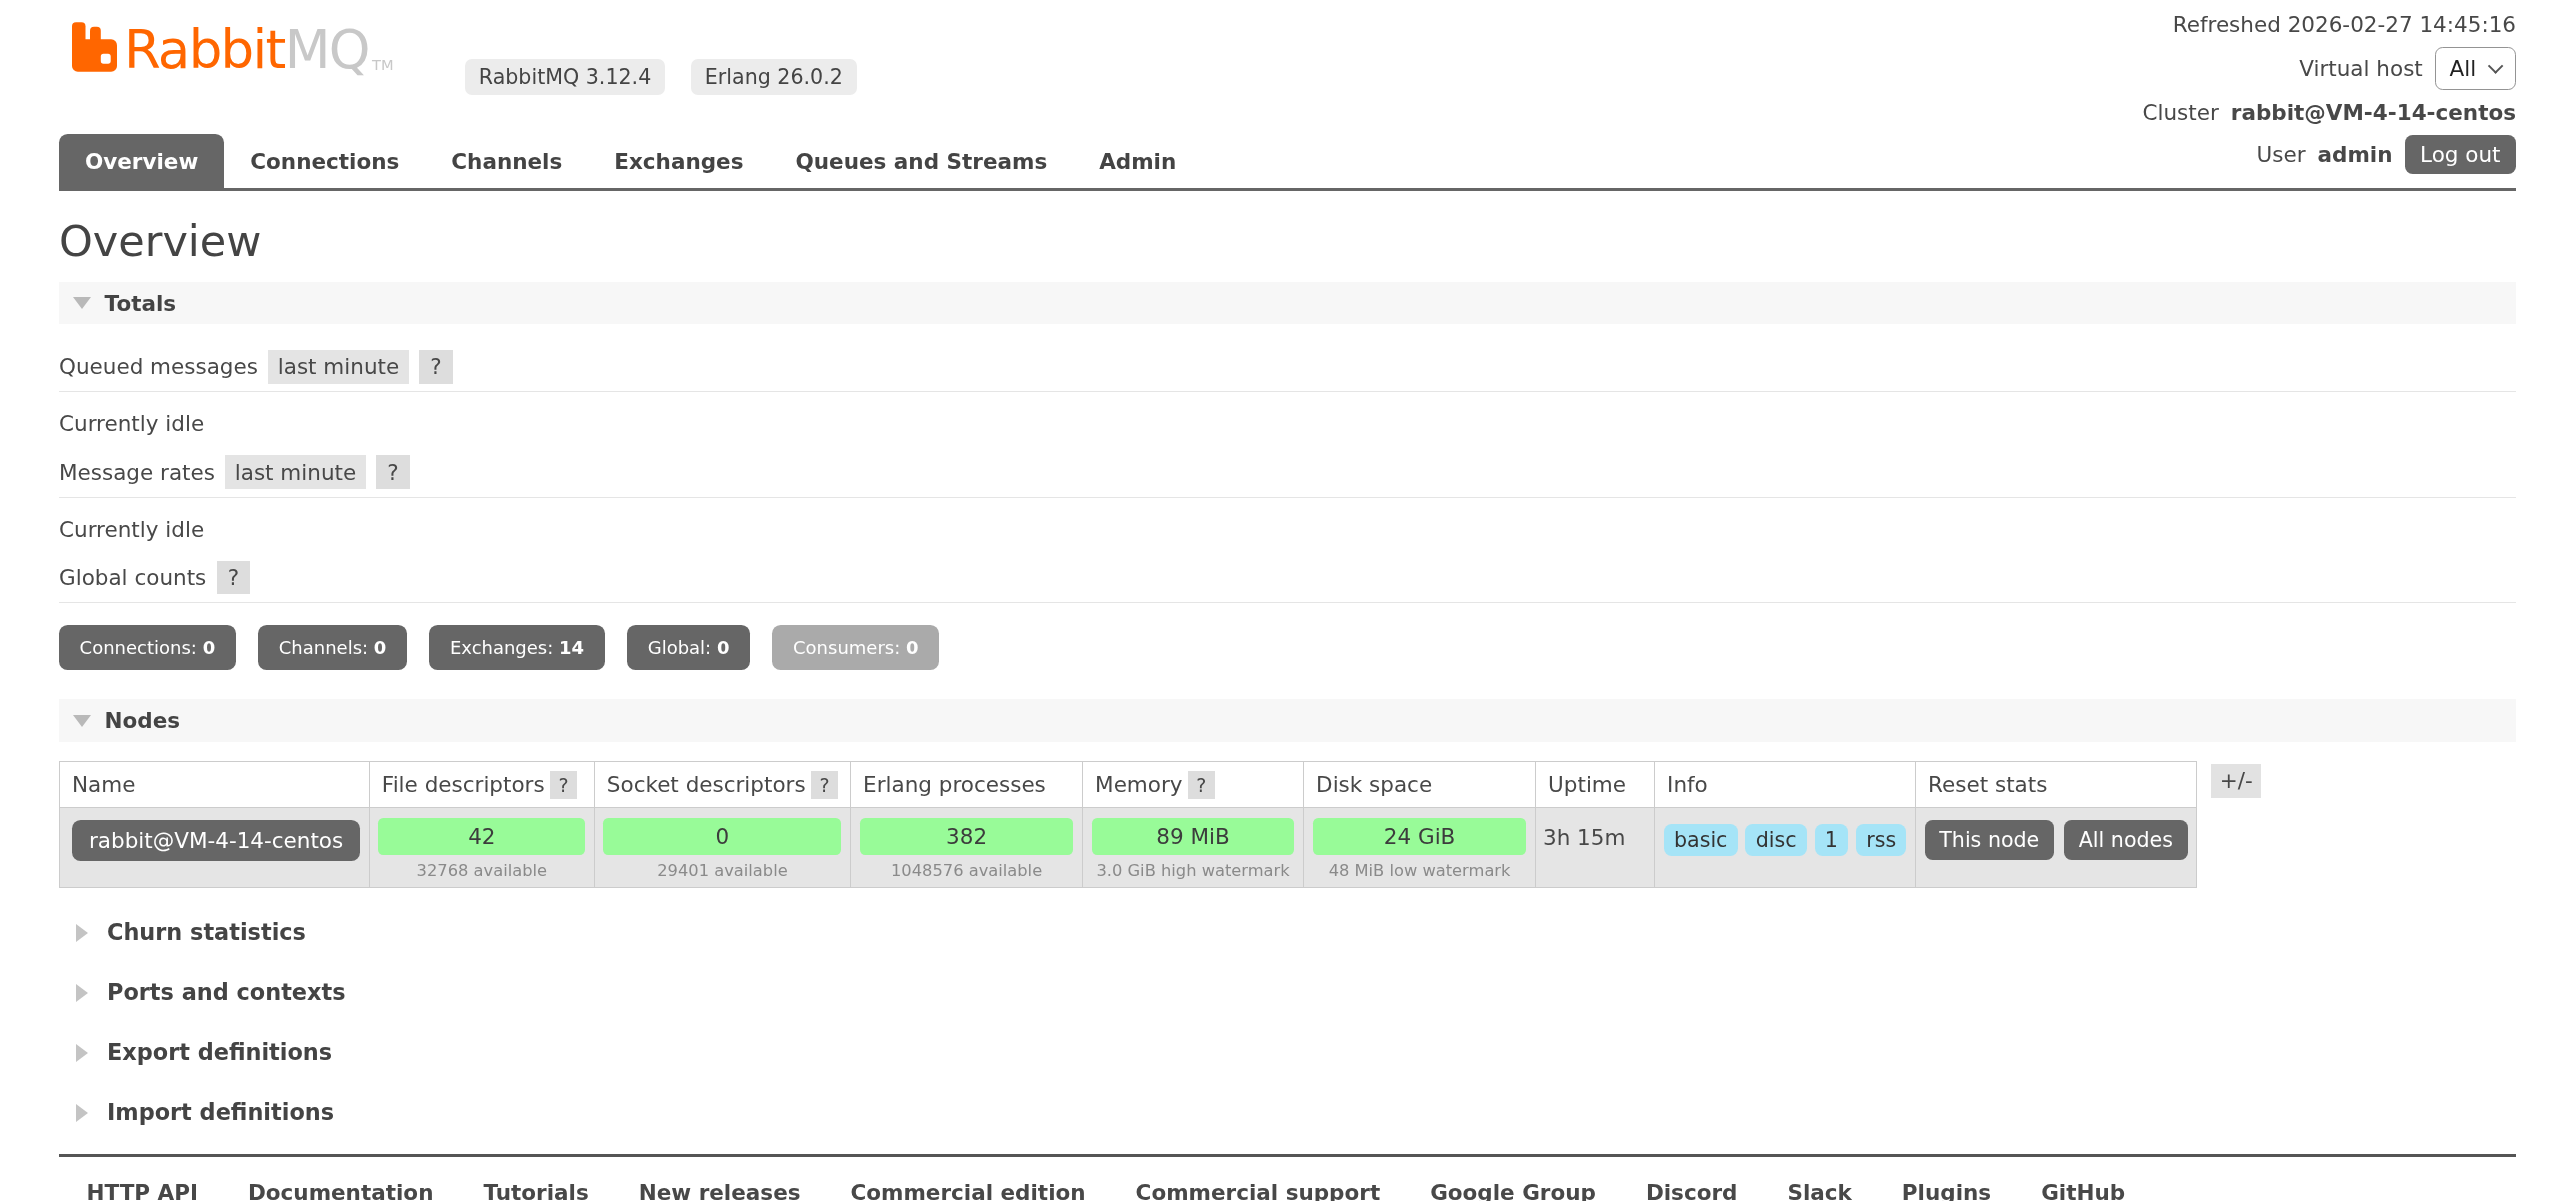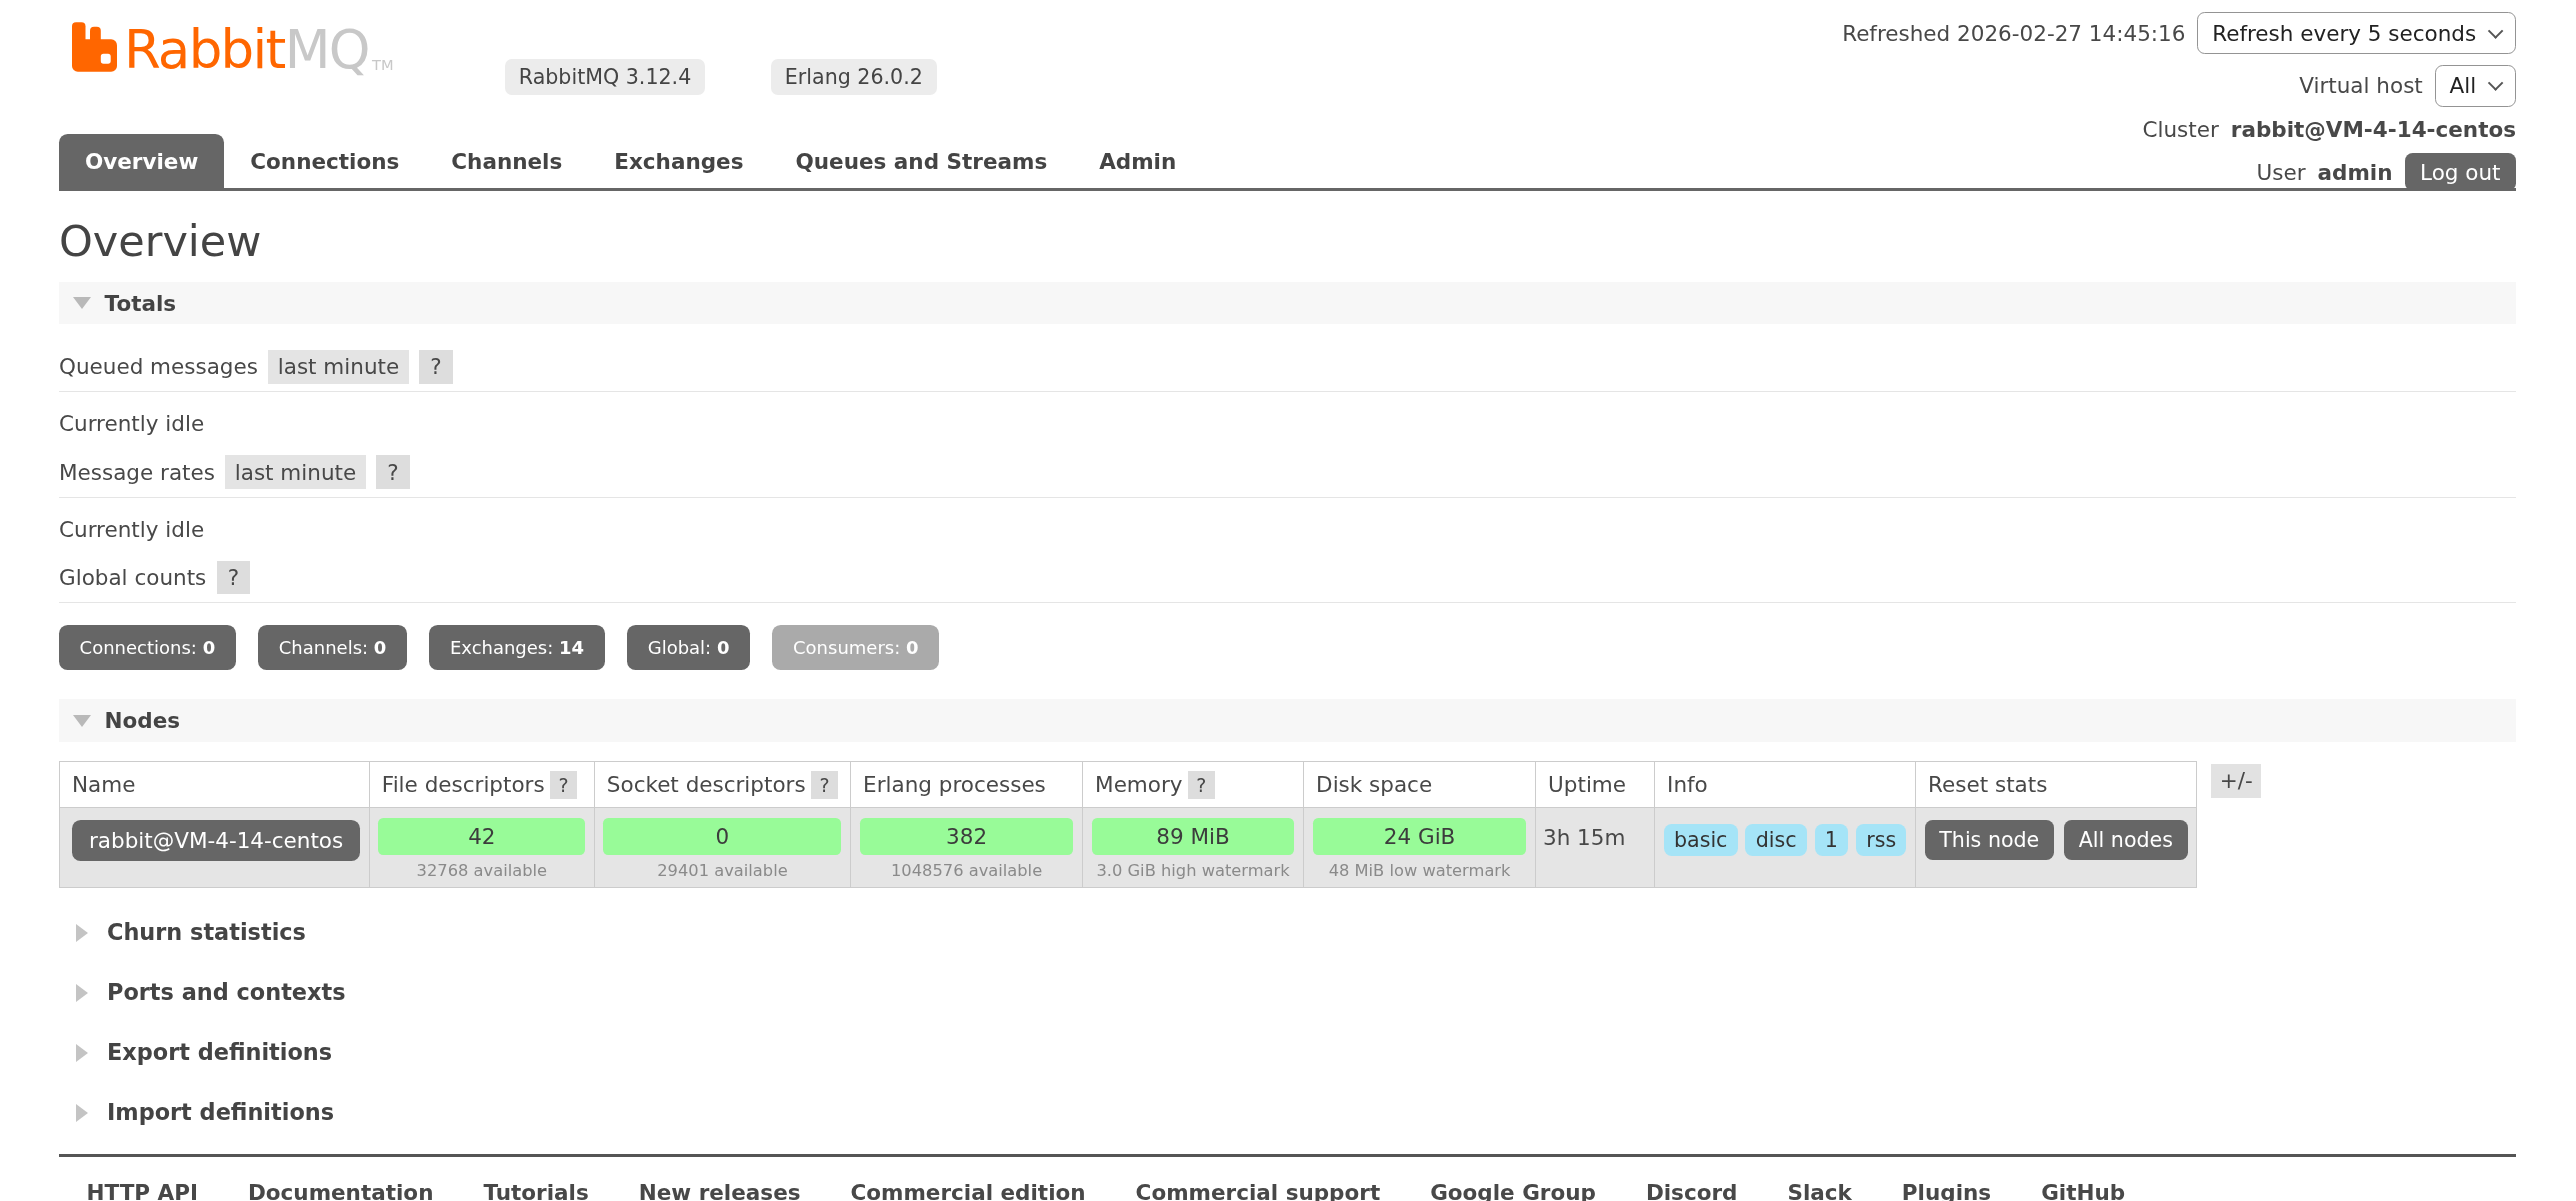--- a/index.html
+++ b/index.html
@@ -11,21 +11,21 @@
   }
 
   
   .logo { position:absolute; left:72px; top:20.6px; display:flex; align-items:flex-end; cursor:pointer; }
   .logo svg { width:45px; height:50px; margin-right:6.9px; margin-bottom:5.2px; }
   .logo-text { font-size:53px; line-height:57px; letter-spacing:-1.7px; color:#ff6600; white-space:nowrap; }
   .logo-mq { color:#c8c8c8; }
   .logo-tm { font-size:14.6px; color:#c8c8c8; letter-spacing:0; margin-left:3.4px; line-height:26px; }
 
   .badges { position:absolute; left:465px; top:59px; display:flex; gap:26px; }
-  .badge { background:#ececec; color:#444; padding:6px 13.8px; border-radius:6.9px; font-size:20.6px; white-space:nowrap;margin-left:40px; }
+  .badge { background:#ececec; color:#444; padding:6px 13.8px; border-radius:6.9px; font-size:20.6px; white-space:nowrap; }
 
   .top-right { position:absolute; top:12px; right:60px; display:flex; flex-direction:column; align-items:flex-end; gap:10.3px; }
   .tr-row { display:flex; align-items:center; gap:12px; font-size:21.5px; }
   .sel { border:1.7px solid #949494; border-radius:7.7px; padding:7.7px 13.8px; background:#fff; display:flex; align-items:center; gap:13.8px; cursor:pointer; font-size:21.5px; color:#222; }
   .chev { width:11.2px; height:11.2px; border-right:2.6px solid #555; border-bottom:2.6px solid #555; transform:rotate(45deg) translate(-1.7px,-1.7px); }
   .logout { background:#666; color:#fff; border:none; border-radius:7.7px; padding:6.9px 15.5px; font-size:21.5px; cursor:pointer; font-family:inherit; }
 
   
   .tabbar { position:absolute; left:59px; right:60px; top:134px; border-bottom:3.4px solid #666; display:flex; align-items:flex-end; }
   .tab { font-weight:bold; font-size:21.5px; color:#444; padding:14.6px 26px; cursor:pointer; white-space:nowrap; }
@@ -87,24 +87,20 @@
 </div>
 
 <div class="badges">
   <span class="badge">RabbitMQ 3.12.4</span>
   <span class="badge">Erlang 26.0.2</span>
 </div>
 
 <div class="top-right">
   <div class="tr-row">
     <span>Refreshed 2026-02-27 14:45:16</span>
-    <span class="sel">
-      <span>Refresh every 5 seconds</span>
-      <span class="chev"></span>
-    </span>
   </div>
   <div class="tr-row">
     <span>Virtual host</span>
     <span class="sel">
       <span>All</span>
       <span class="chev"></span>
     </span>
   </div>
   <div class="tr-row">
     <span>Cluster</span>

